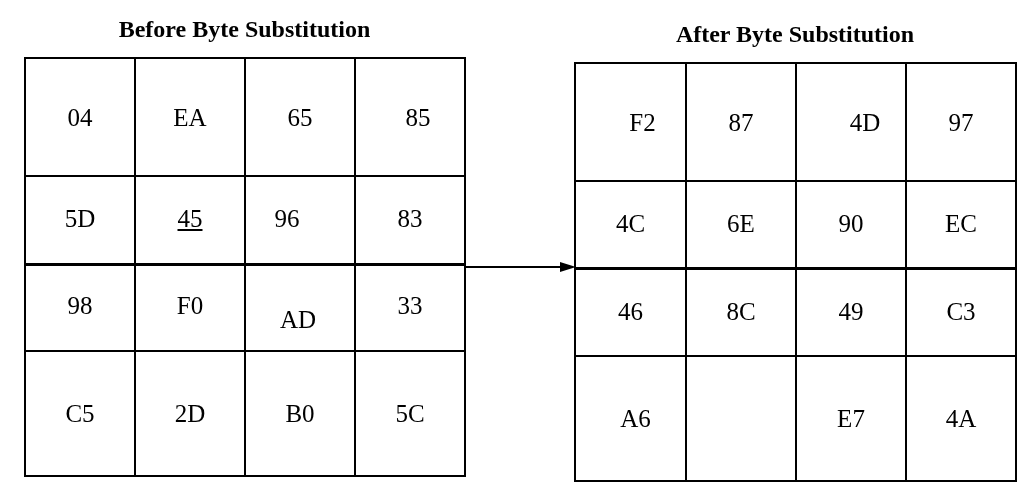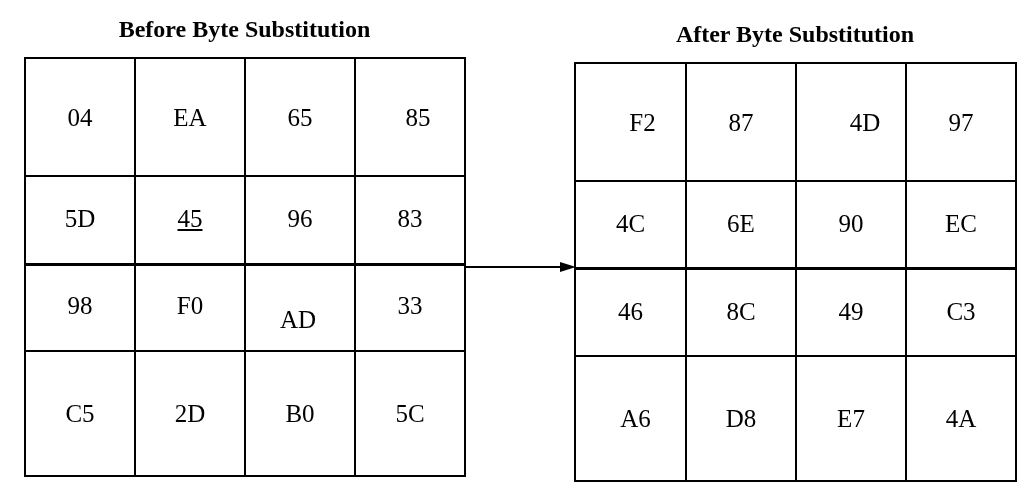--- a/index.html
+++ b/index.html
@@ -27,21 +27,21 @@
   <div class="hline thick" style="top:204px;"></div>
   <div class="hline" style="top:291px;"></div>
 
   <div class="cell" style="left:0;top:0;width:108px;height:118px;">04</div>
   <div class="cell" style="left:110px;top:0;width:108px;height:118px;">EA</div>
   <div class="cell" style="left:220px;top:0;width:108px;height:118px;">65</div>
   <div class="cell" style="left:330px;top:0;width:108px;height:118px;padding-left:16px;">85</div>
 
   <div class="cell" style="left:0;top:117px;width:108px;height:86px;">5D</div>
   <div class="cell" style="left:110px;top:117px;width:108px;height:86px;text-decoration:underline;">45</div>
-  <div class="cell" style="left:220px;top:117px;width:108px;height:86px;">96</div>
+  <div class="cell" style="left:207px;top:117px;width:108px;height:86px;">96</div>
   <div class="cell" style="left:330px;top:117px;width:108px;height:86px;">83</div>
 
   <div class="cell" style="left:0;top:206px;width:108px;height:82px;">98</div>
   <div class="cell" style="left:110px;top:206px;width:108px;height:82px;">F0</div>
   <div class="cell" style="left:220px;top:220px;width:104px;height:82px;">AD</div>
   <div class="cell" style="left:330px;top:206px;width:108px;height:82px;">33</div>
 
   <div class="cell" style="left:0;top:293px;width:108px;height:123px;">C5</div>
   <div class="cell" style="left:110px;top:293px;width:108px;height:123px;">2D</div>
   <div class="cell" style="left:220px;top:293px;width:108px;height:123px;">B0</div>
@@ -72,16 +72,15 @@
   <div class="cell" style="left:111px;top:117px;width:108px;height:86px;">6E</div>
   <div class="cell" style="left:221px;top:117px;width:108px;height:86px;">90</div>
   <div class="cell" style="left:331px;top:117px;width:108px;height:86px;">EC</div>
 
   <div class="cell" style="left:0;top:205px;width:109px;height:86px;">46</div>
   <div class="cell" style="left:111px;top:205px;width:108px;height:86px;">8C</div>
   <div class="cell" style="left:221px;top:205px;width:108px;height:86px;">49</div>
   <div class="cell" style="left:331px;top:205px;width:108px;height:86px;">C3</div>
 
   <div class="cell" style="left:0;top:293px;width:119px;height:123px;">A6</div>
-  <div class="cell" style="left:111px;top:293px;width:108px;height:123px;">D8</div>
   <div class="cell" style="left:221px;top:293px;width:108px;height:123px;">E7</div>
   <div class="cell" style="left:331px;top:293px;width:108px;height:123px;">4A</div>
 </div>
 
 </body></html>

